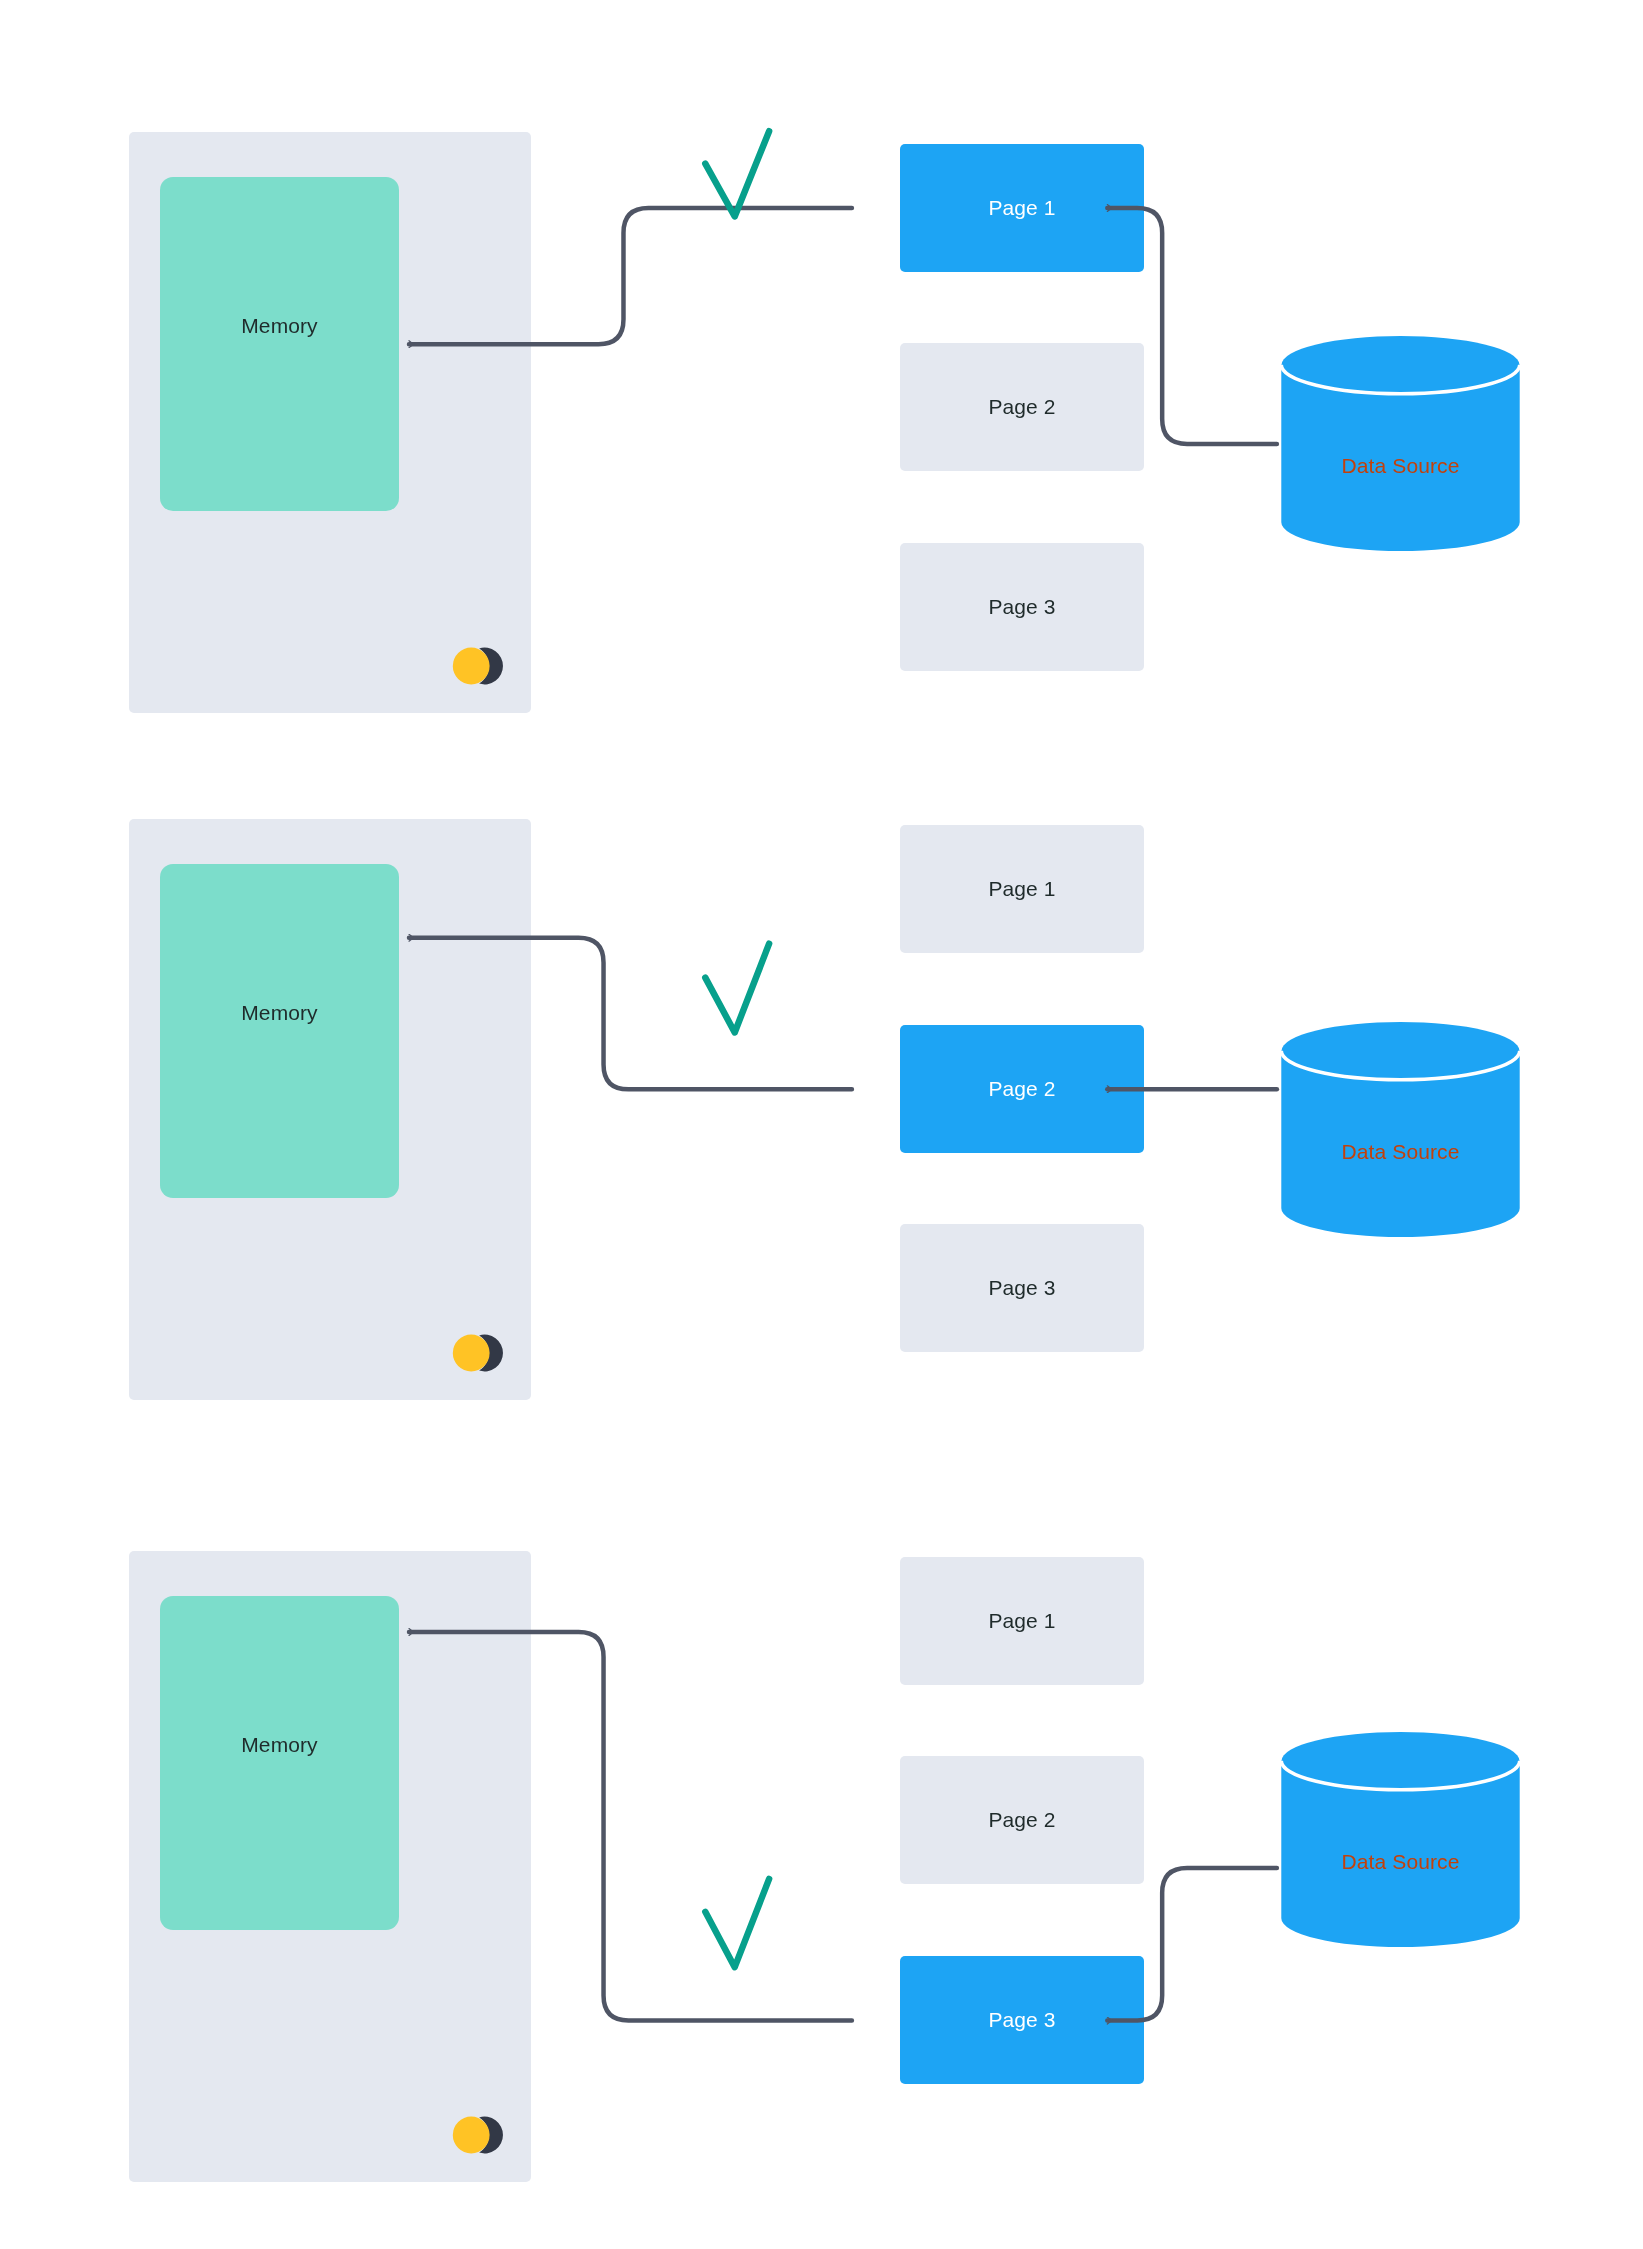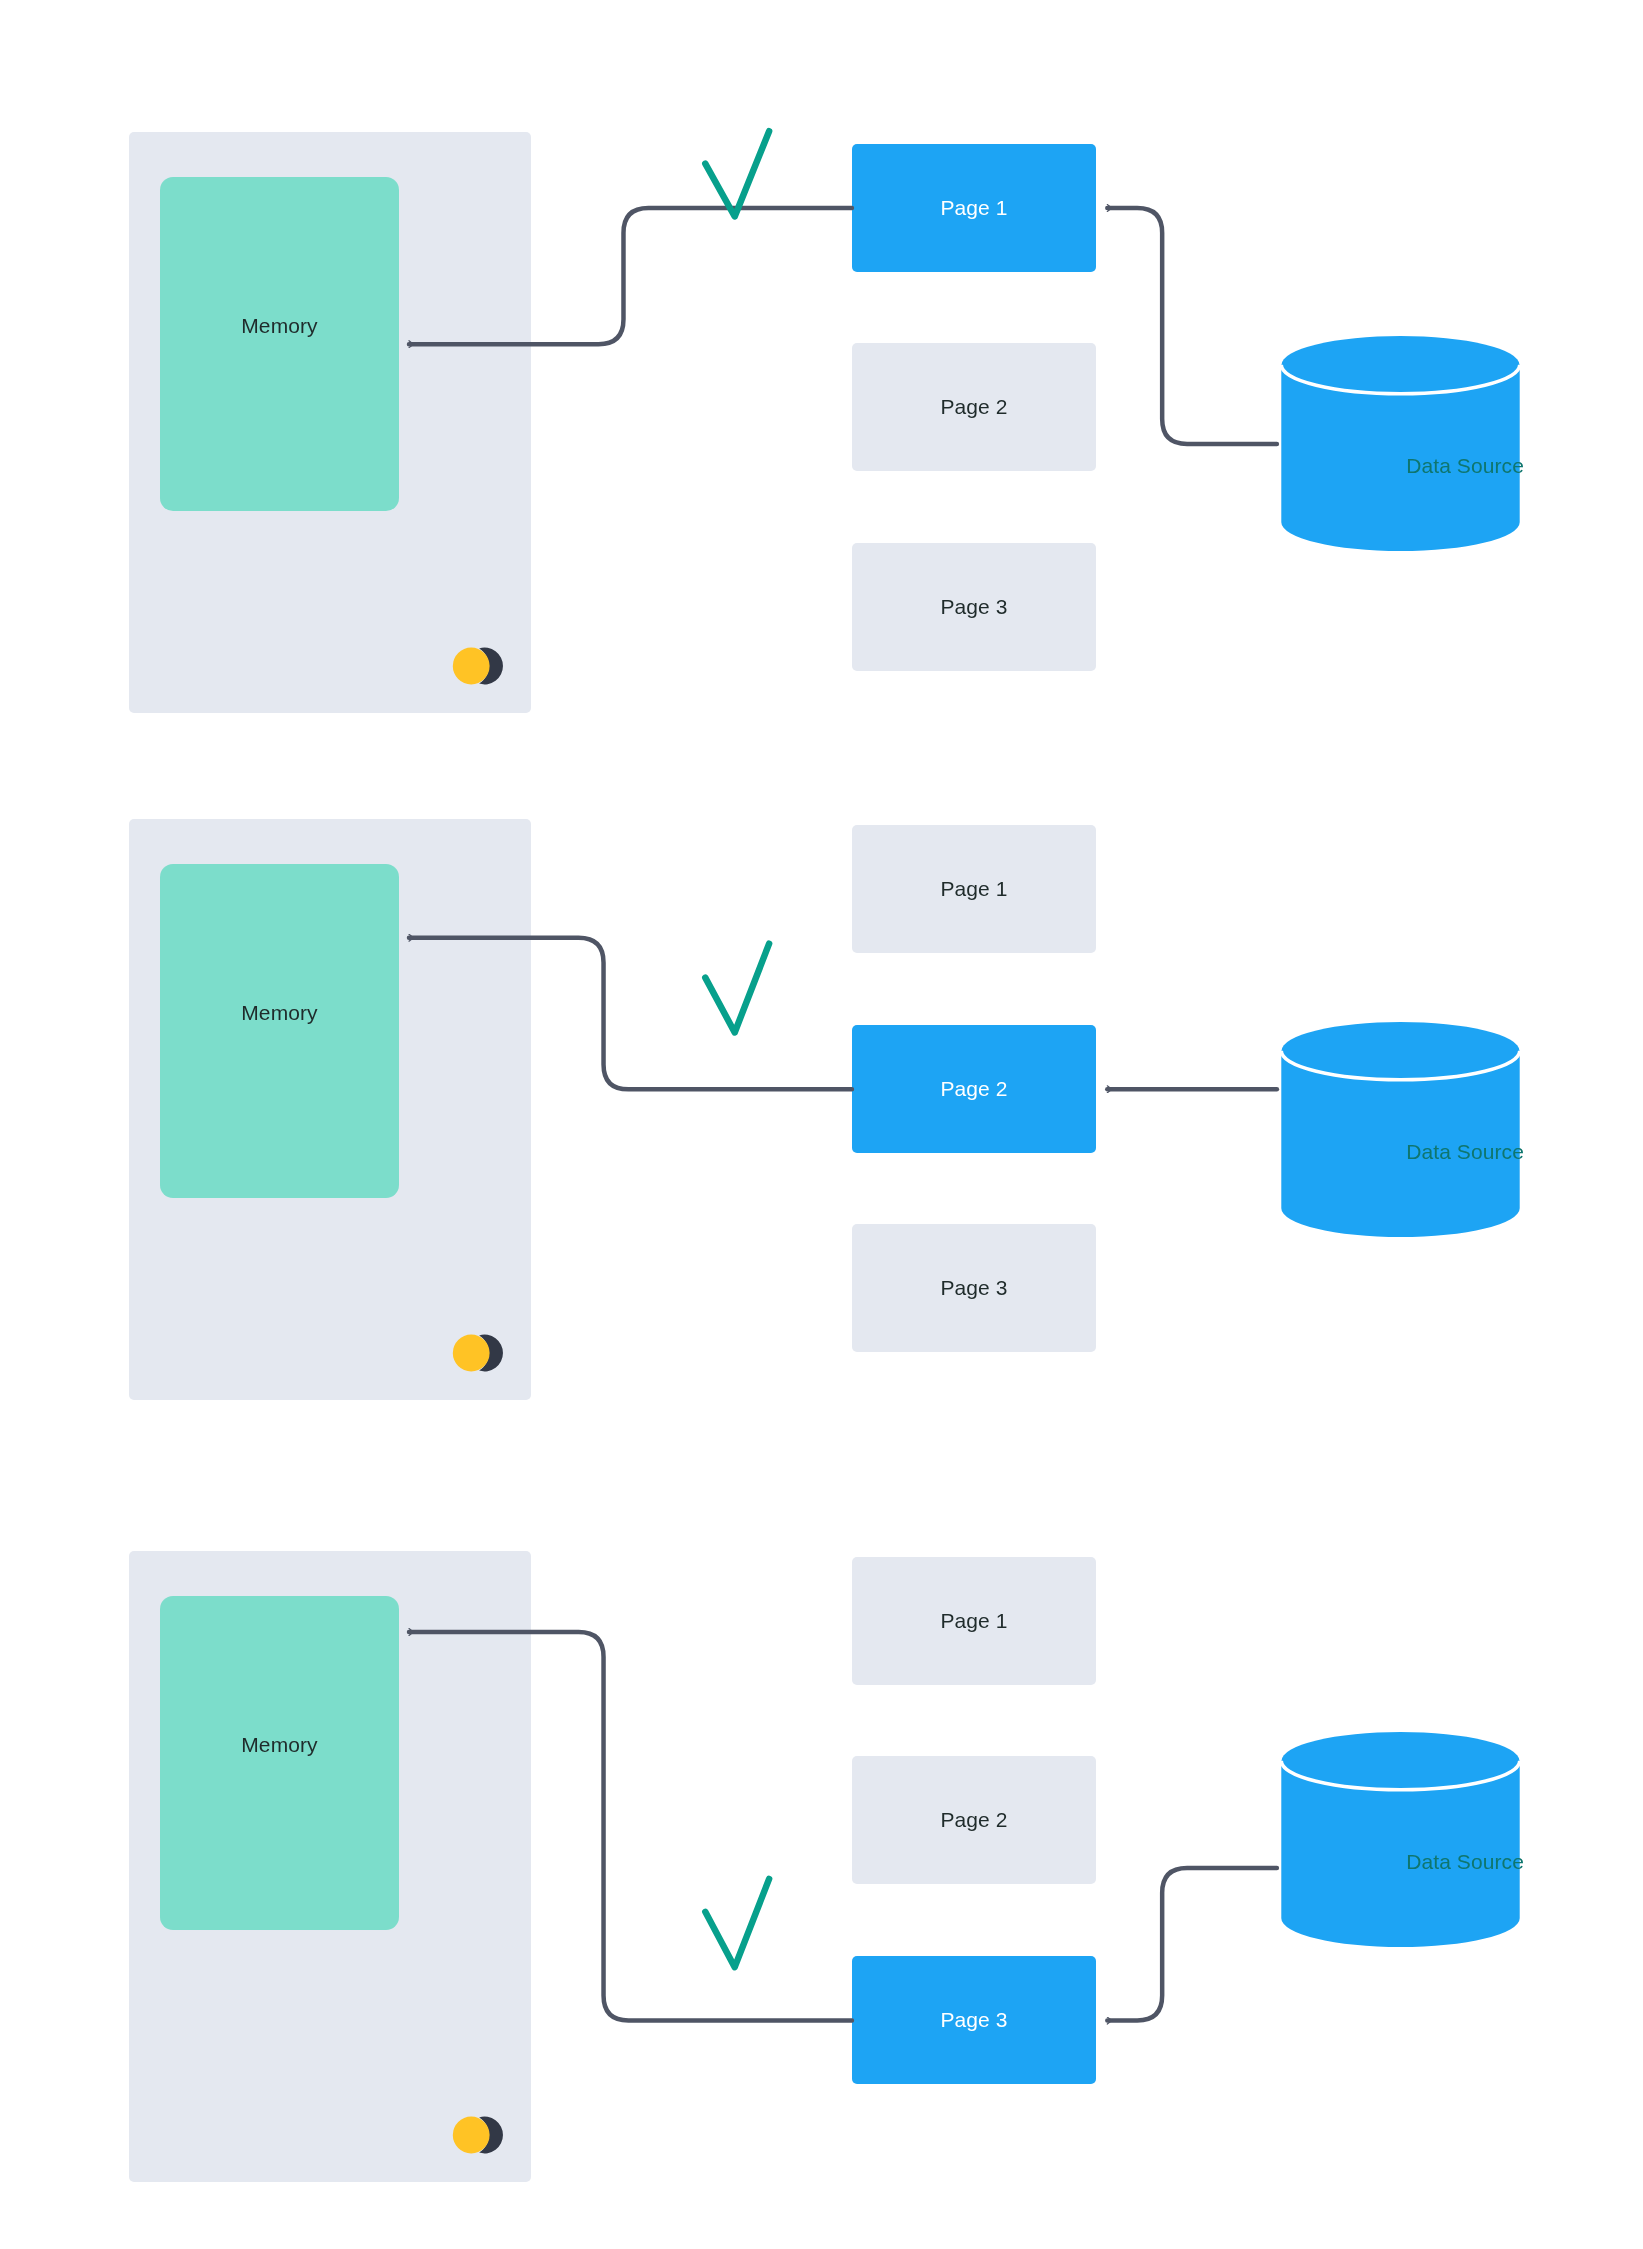--- a/index.html
+++ b/index.html
@@ -40,41 +40,42 @@
     letter-spacing: 0.1px;
   }
   
   .page-box {
     position: absolute;
     border-radius: 5px;
     background: #E4E8F0;
     display: flex;
     align-items: center;
     justify-content: center;
+    margin-left: 48px;
   }
   .page-box.active {
     background: #1DA4F4;
   }
   .page-label {
     font-size: 21px;
     color: #1F2B2B;
     letter-spacing: 0.1px;
   }
   .page-box.active .page-label {
     color: #ffffff;
   }
   
   .datasource {
     position: absolute;
   }
   .ds-label {
     position: absolute;
     width: 100%;
-    text-align: right;
-    color: #0f766e;
+    text-align: center;
+    color: #c2410c;
     font-size: 21px;
     letter-spacing: 0.1px;
   }
   
   .wires {
     position: absolute;
     left: 0;
     top: 0;
     width: 1644px;
     height: 2250px;

